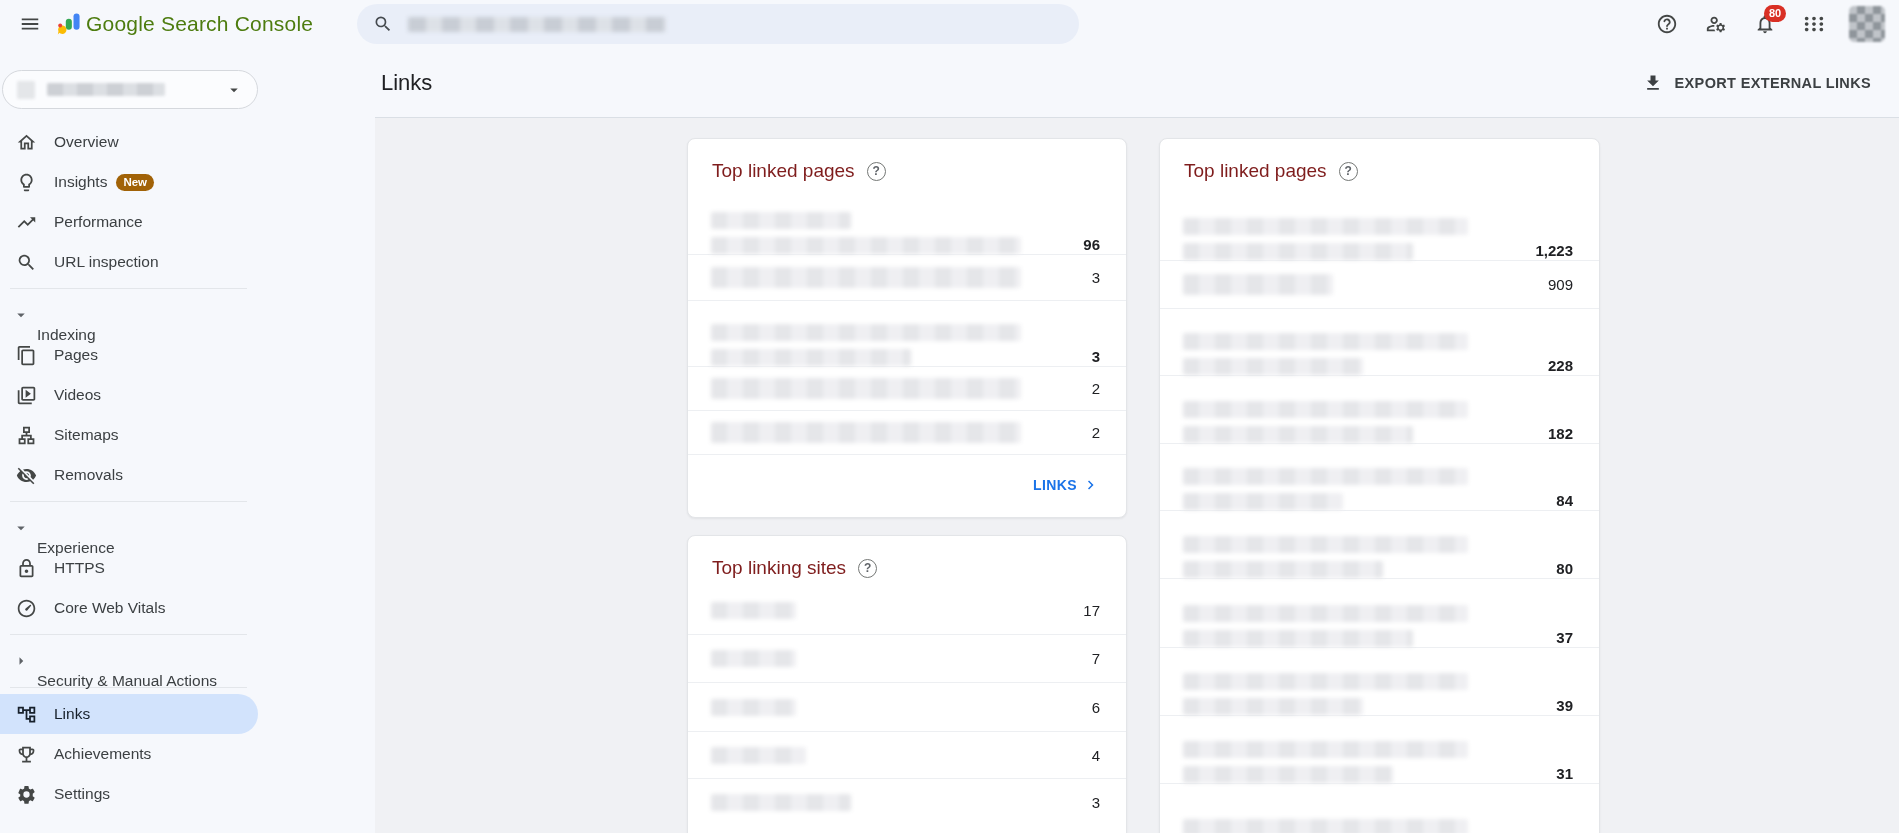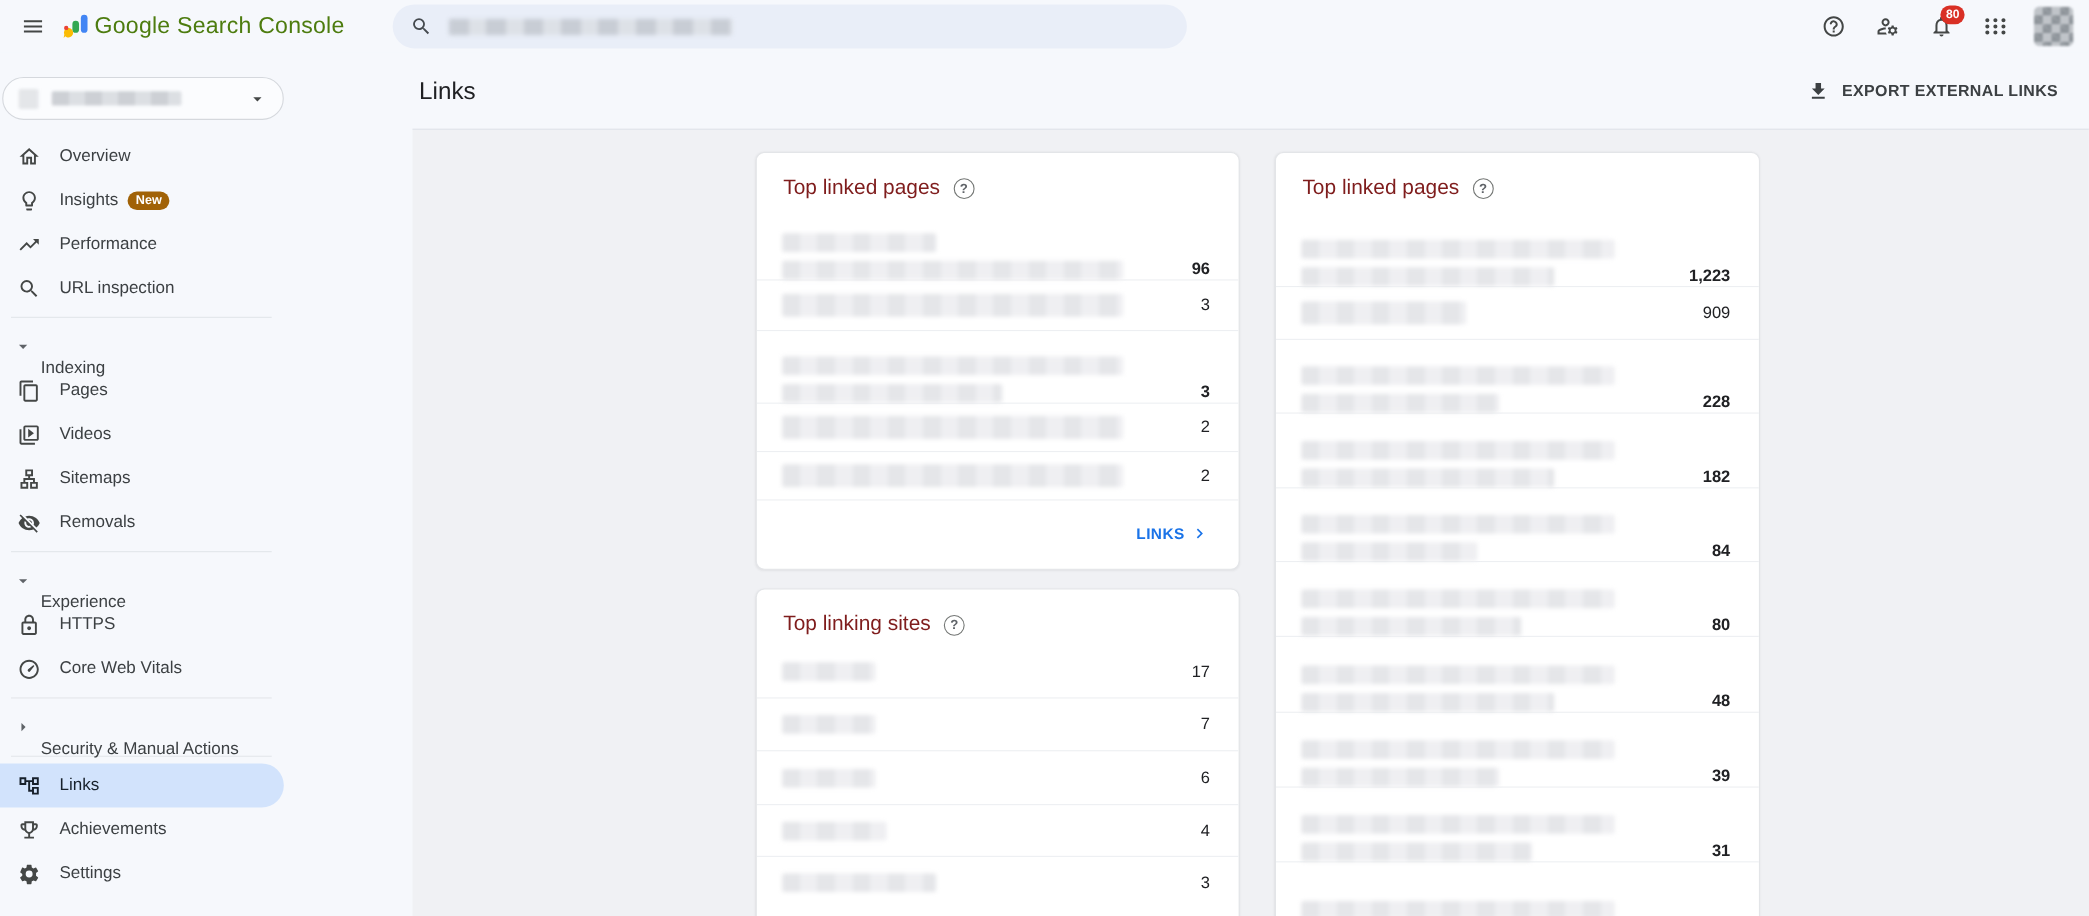--- a/index.html
+++ b/index.html
@@ -345,21 +345,21 @@
                 <span class="rl w285"></span>
                 <span class="rl w200"></span>
               </div>
             <span class="tval">80</span>
           </div>
           <div class="trow tall rh69">
             <div class="rwrap">
                 <span class="rl w285"></span>
                 <span class="rl w230"></span>
               </div>
-            <span class="tval">48</span>
+            <span class="tval">37</span>
           </div>
           <div class="trow tall rh68">
             <div class="rwrap">
                 <span class="rl w285"></span>
                 <span class="rl w180"></span>
               </div>
             <span class="tval">39</span>
           </div>
           <div class="trow tall rh68">
             <div class="rwrap">

